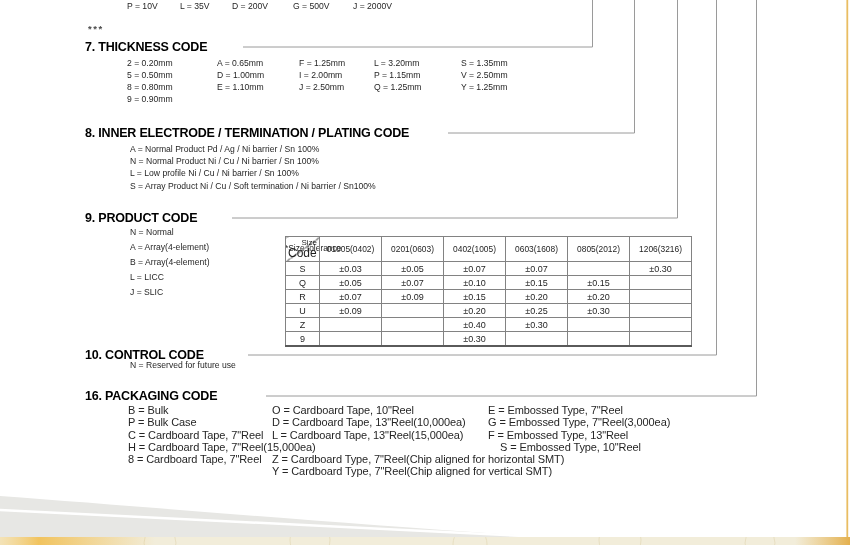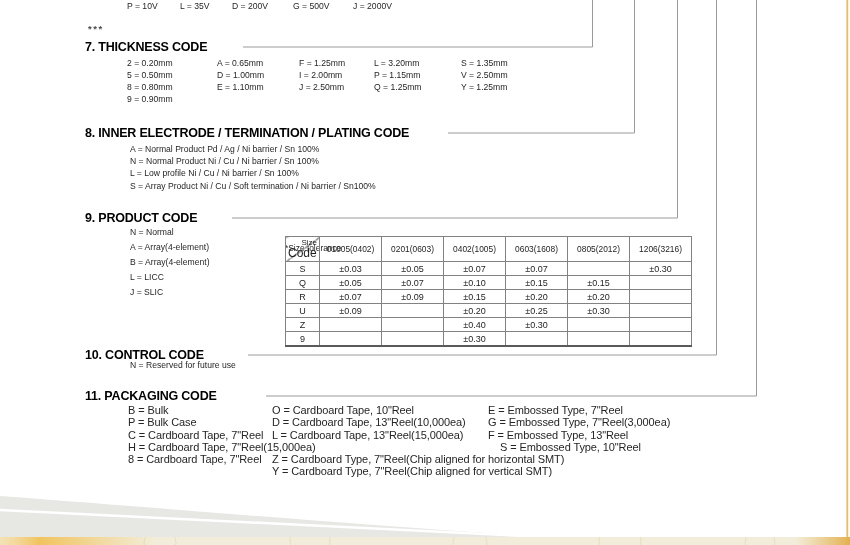--- a/index.html
+++ b/index.html
@@ -242,21 +242,21 @@
       <td></td>
     </tr>
   </tbody>
 </table>
 
 <div class="sec-h h10">10. CONTROL CODE</div>
 <div class="list control-list">
   <div>N = Reserved for future use</div>
 </div>
 
-<div class="sec-h h11">11. PACKAGING CODE</div>
+<div class="sec-h h11">16. PACKAGING CODE</div>
 <div class="pack pk1">
   <div>B = Bulk</div>
   <div>P = Bulk Case</div>
   <div>C = Cardboard Tape, 7"Reel</div>
   <div>H = Cardboard Tape, 7"Reel(15,000ea)</div>
   <div>8 = Cardboard Tape, 7"Reel</div>
 </div>
 <div class="pack pk2">
   <div>O = Cardboard Tape, 10"Reel</div>
   <div>D = Cardboard Tape, 13"Reel(10,000ea)</div>

